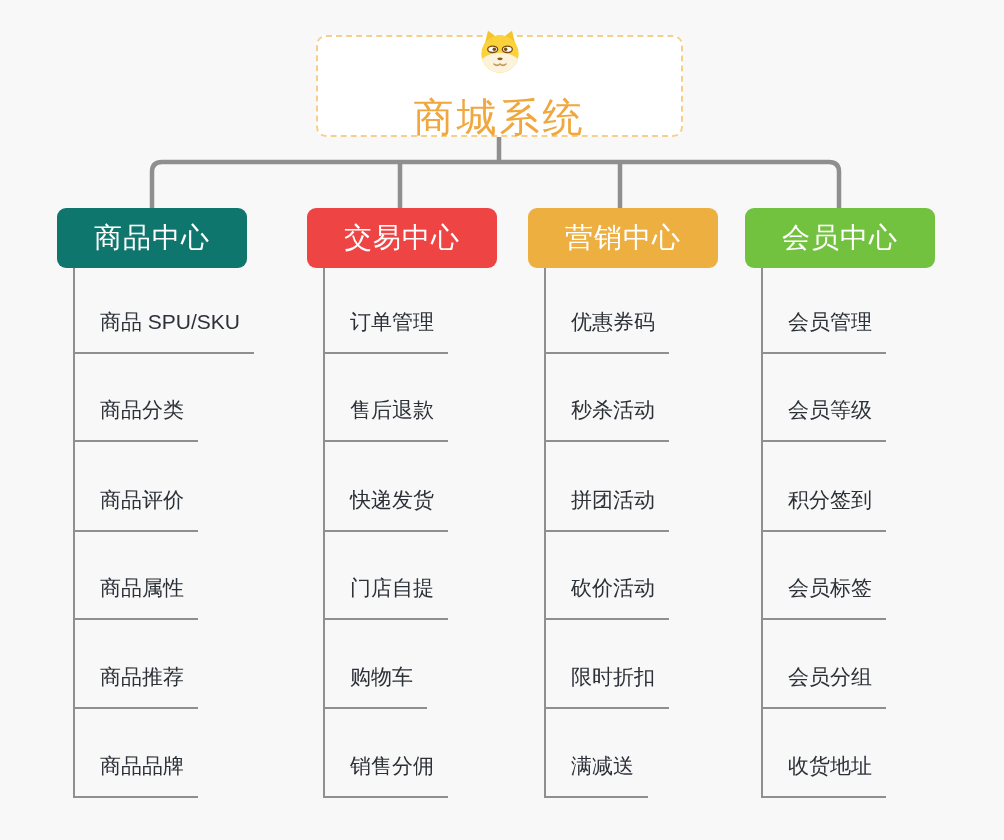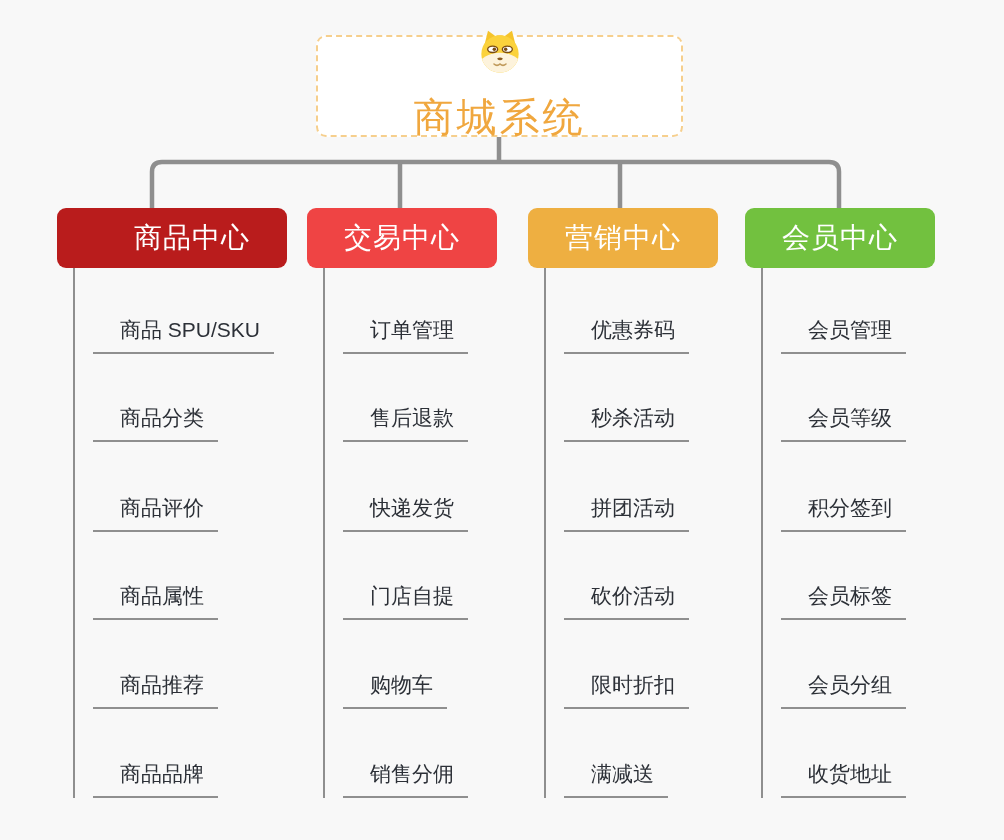--- a/index.html
+++ b/index.html
@@ -37,22 +37,22 @@
     display:flex;align-items:center;justify-content:center;
   }
   .trunk{
     position:absolute;left:16px;top:268px;width:2px;height:530px;
     background:#8f8f8f;
   }
   .leaf{
     position:absolute;left:16px;height:46px;box-sizing:border-box;
     border-bottom:2px solid #8f8f8f;
     padding:0 14px 8px 27px;
-    display:flex;align-items:flex-end;
-    font-size:21px;color:#2c3037;white-space:nowrap;margin-left:20px;
+    display:flex;align-items:flex-start;
+    font-size:21px;color:#2c3037;white-space:nowrap;
   }
   .leaf-0{top:308px;}
   .leaf-1{top:396px;}
   .leaf-2{top:486px;}
   .leaf-3{top:574px;}
   .leaf-4{top:663px;}
   .leaf-5{top:752px;}
 </style>
 </head>
 <body>
@@ -79,21 +79,21 @@
       <ellipse cx="47" cy="32" rx="7.5" ry="4.8" fill="#ffffff" stroke="#7a4c12" stroke-width="2"></ellipse>
       <circle cx="27.5" cy="32" r="2.6" fill="#7a4c12"></circle>
       <circle cx="44.5" cy="32" r="2.6" fill="#7a4c12"></circle>
       <path d="M31.5 46 Q36 42.5 40.5 46 Q36 51 31.5 46 Z" fill="#8a5a1e"></path>
       <path d="M27 54 Q31.5 58 36 54 Q40.5 58 45 54" fill="none" stroke="#c09a5a" stroke-width="2.4" stroke-linecap="round"></path>
     </svg>
     <span class="root-title" style="color: rgb(240, 167, 62);">商城系统</span>
   </div>
 
   <div class="col col-0">
-    <div class="branch-node" style="background: #b91c1c; padding-left: 40px;">商品中心</div>
+    <div class="branch-node" style="background: #0f766e;">商品中心</div>
     <div class="trunk"></div>
     <div class="leaf leaf-0">
         <span>商品 SPU/SKU</span>
       </div>
     <div class="leaf leaf-1">
         <span>商品分类</span>
       </div>
     <div class="leaf leaf-2">
         <span>商品评价</span>
       </div>

